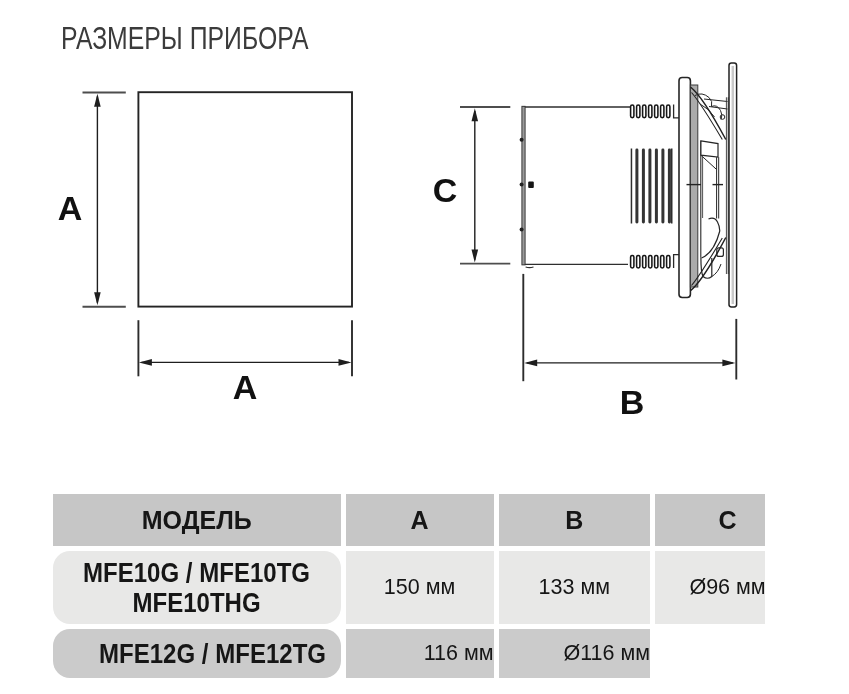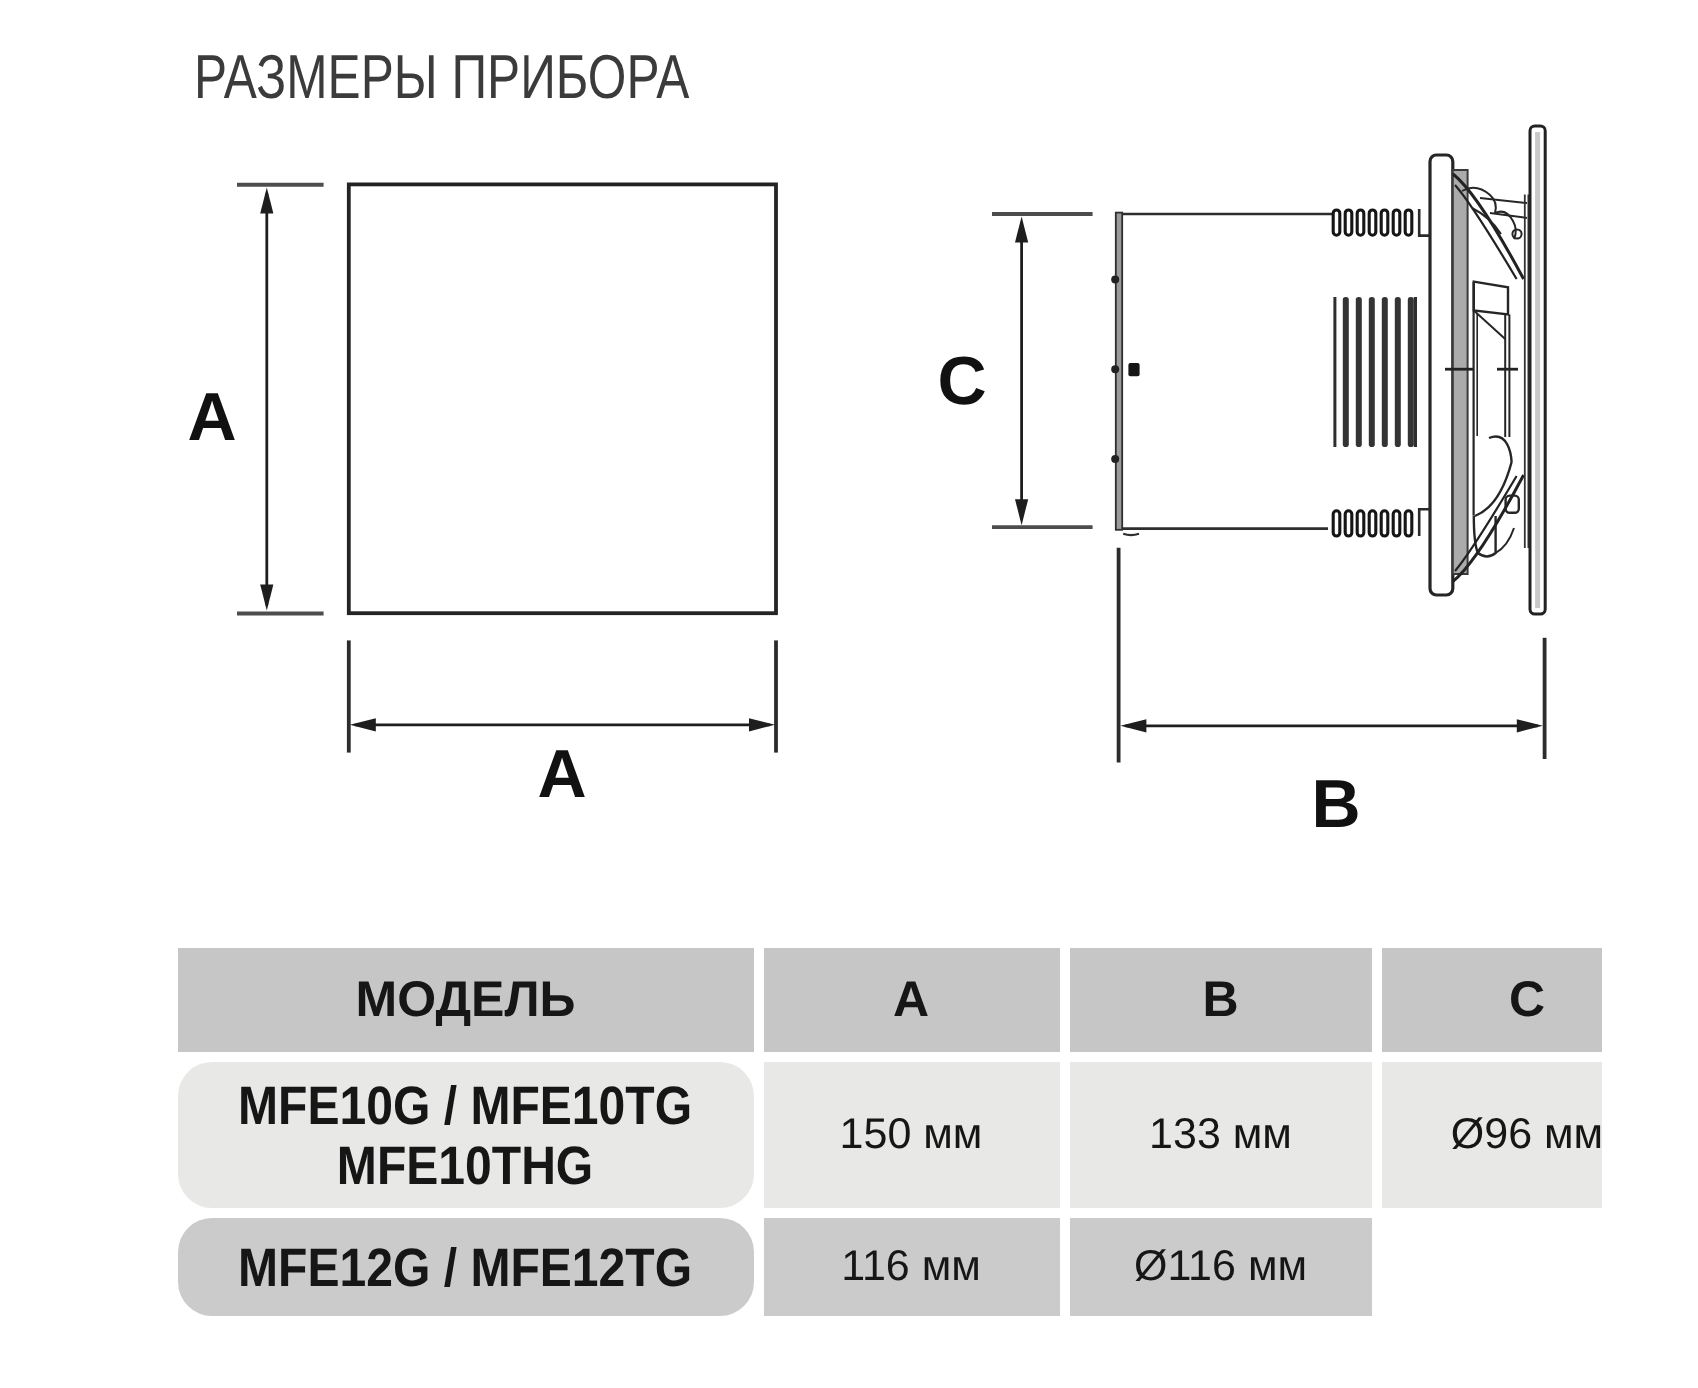--- a/index.html
+++ b/index.html
@@ -1,23 +1,23 @@
 <!DOCTYPE html>
 <html><head>
 <meta charset="utf-8">
 <style>
 html,body{margin:0;padding:0;background:#fff;}
-#page{position:relative;width:765px;height:694px;background:#fff;overflow:hidden;font-family:"Liberation Sans",sans-serif;margin-left:36px;}
+#page{position:relative;width:765px;height:694px;background:#fff;overflow:hidden;font-family:"Liberation Sans",sans-serif;}
 #title{position:absolute;left:60.5px;top:20.5px;font-size:31px;font-weight:400;color:#3b3b3b;letter-spacing:0px;white-space:nowrap;transform:scaleX(0.8);transform-origin:0 0;}
 svg{position:absolute;left:0;top:0;}
-#tbl{position:absolute;left:53px;top:474px;display:grid;grid-template-columns:287.5px 148px 151.5px 145px;grid-template-rows:52px 73px 49px;column-gap:5px;row-gap:5px;}
+#tbl{position:absolute;left:53px;top:494px;display:grid;grid-template-columns:287.5px 148px 151.5px 145px;grid-template-rows:52px 73px 49px;column-gap:5px;row-gap:5px;}
 #tbl div{display:flex;align-items:center;justify-content:center;text-align:center;color:#161616;}
 #tbl .h{background:#c6c6c6;font-weight:700;font-size:25px;}
 #tbl .r1{background:#e8e8e7;font-size:21.5px;}
-#tbl .r2{background:#cbcbcb;font-size:21.5px;}
+#tbl .r2{background:#cbcbcb;font-size:21.5px;justify-content:flex-end;}
 #tbl .mdl{font-weight:700;border-radius:17px;}
 #tbl .mdl span{display:inline-block;font-size:27px;line-height:30px;transform:scaleX(0.89);transform-origin:50% 50%;white-space:nowrap;}
 </style>
 </head>
 <body>
 <div id="page">
 
 <div id="title">РАЗМЕРЫ ПРИБОРА</div>
 <svg width="849" height="694" viewBox="0 0 849 694" fill="none">
 

